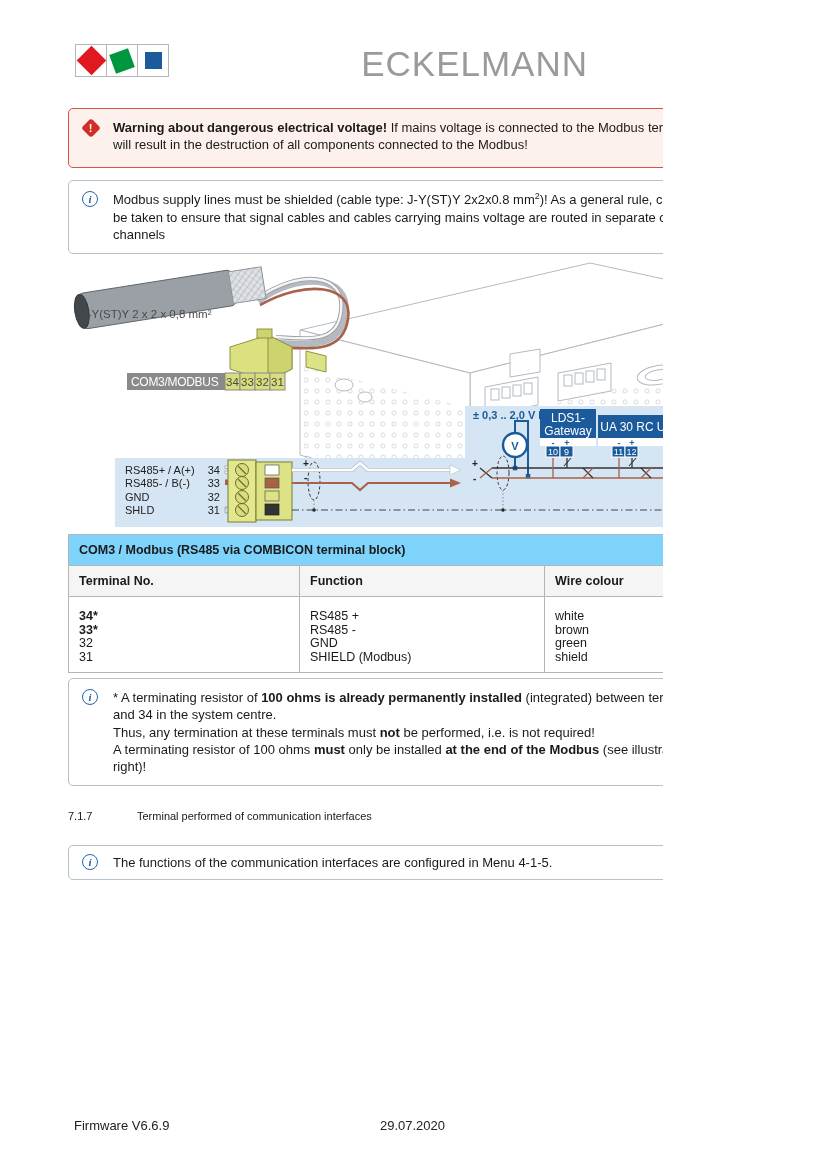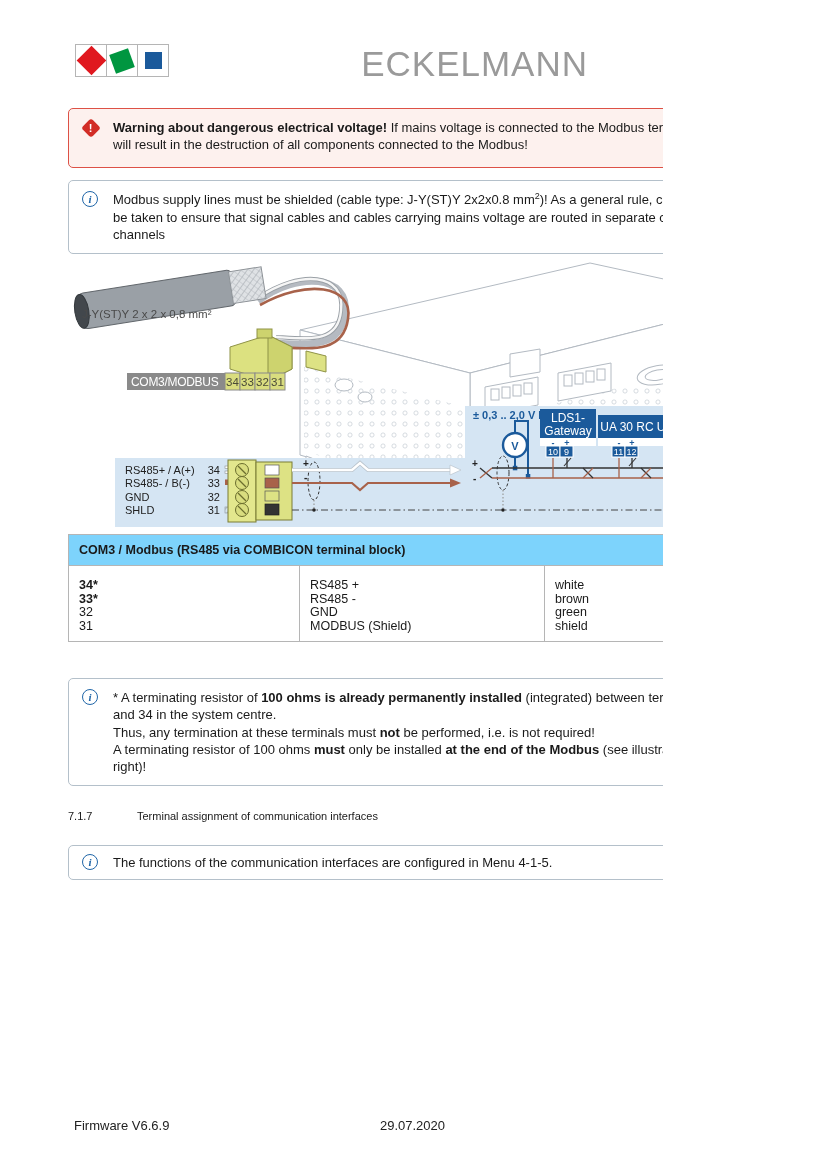--- a/index.html
+++ b/index.html
@@ -328,32 +328,37 @@
         <text x="671" y="252" font-size="10.5" fill="#333" text-anchor="middle">100 Ohm</text>
         <text x="671" y="265" font-size="10.5" fill="#333" text-anchor="middle">0,25 W</text>
       </g>
 
       <path d="M232,255 H662" fill="none" stroke="#444" stroke-width="1" stroke-dasharray="7,3,1.5,3"></path>
     </svg>
   </div>
 
   <div class="tbl">
     <div class="tbl-title">COM3 / Modbus (RS485 via COMBICON terminal block)</div>
+    <div class="tbl-row tbl-head">
+      <div>Terminal No.</div>
+      <div>Function</div>
+      <div>Wire colour</div>
+    </div>
     <div class="tbl-row tbl-body">
       <div>
         <span class="tbl-line bold">34*</span>
         <span class="tbl-line bold">33*</span>
         <span class="tbl-line">32</span>
         <span class="tbl-line">31</span>
       </div>
       <div>
         <span class="tbl-line">RS485 +</span>
         <span class="tbl-line">RS485 -</span>
         <span class="tbl-line">GND</span>
-        <span class="tbl-line">MODBUS (Shield)</span>
+        <span class="tbl-line">SHIELD (Modbus)</span>
       </div>
       <div>
         <span class="tbl-line">white</span>
         <span class="tbl-line">brown</span>
         <span class="tbl-line">green</span>
         <span class="tbl-line">shield</span>
       </div>
     </div>
   </div>
 
@@ -363,21 +368,21 @@
       </div>
     <div>
       <div><span>* A terminating resistor of </span><span class="seg-b">100 ohms is already permanently installed</span><span> (integrated) between terminals 33 and 34 in the system centre.</span></div>
       <div><span>Thus, any termination at these terminals must </span><span class="seg-b">not</span><span> be performed, i.e. is not required!</span></div>
       <div><span>A terminating resistor of 100 ohms </span><span class="seg-b">must</span><span> only be installed </span><span class="seg-b">at the end of the Modbus</span><span> (see illustration, on the right)!</span></div>
     </div>
   </div>
 
   <div class="sec-heading">
     <span class="sec-num">7.1.7</span>
-    <span>Terminal assignment of communication interfaces</span>
+    <span>Terminal performed of communication interfaces</span>
   </div>
 
   <div class="msg-box info3">
     <div class="icon-slot" style="top:8px;">
         <div class="info-circle">i</div>
       </div>
     <div>The functions of the communication interfaces are configured in Menu 4-1-5.</div>
   </div>
 
   <div class="footer">

